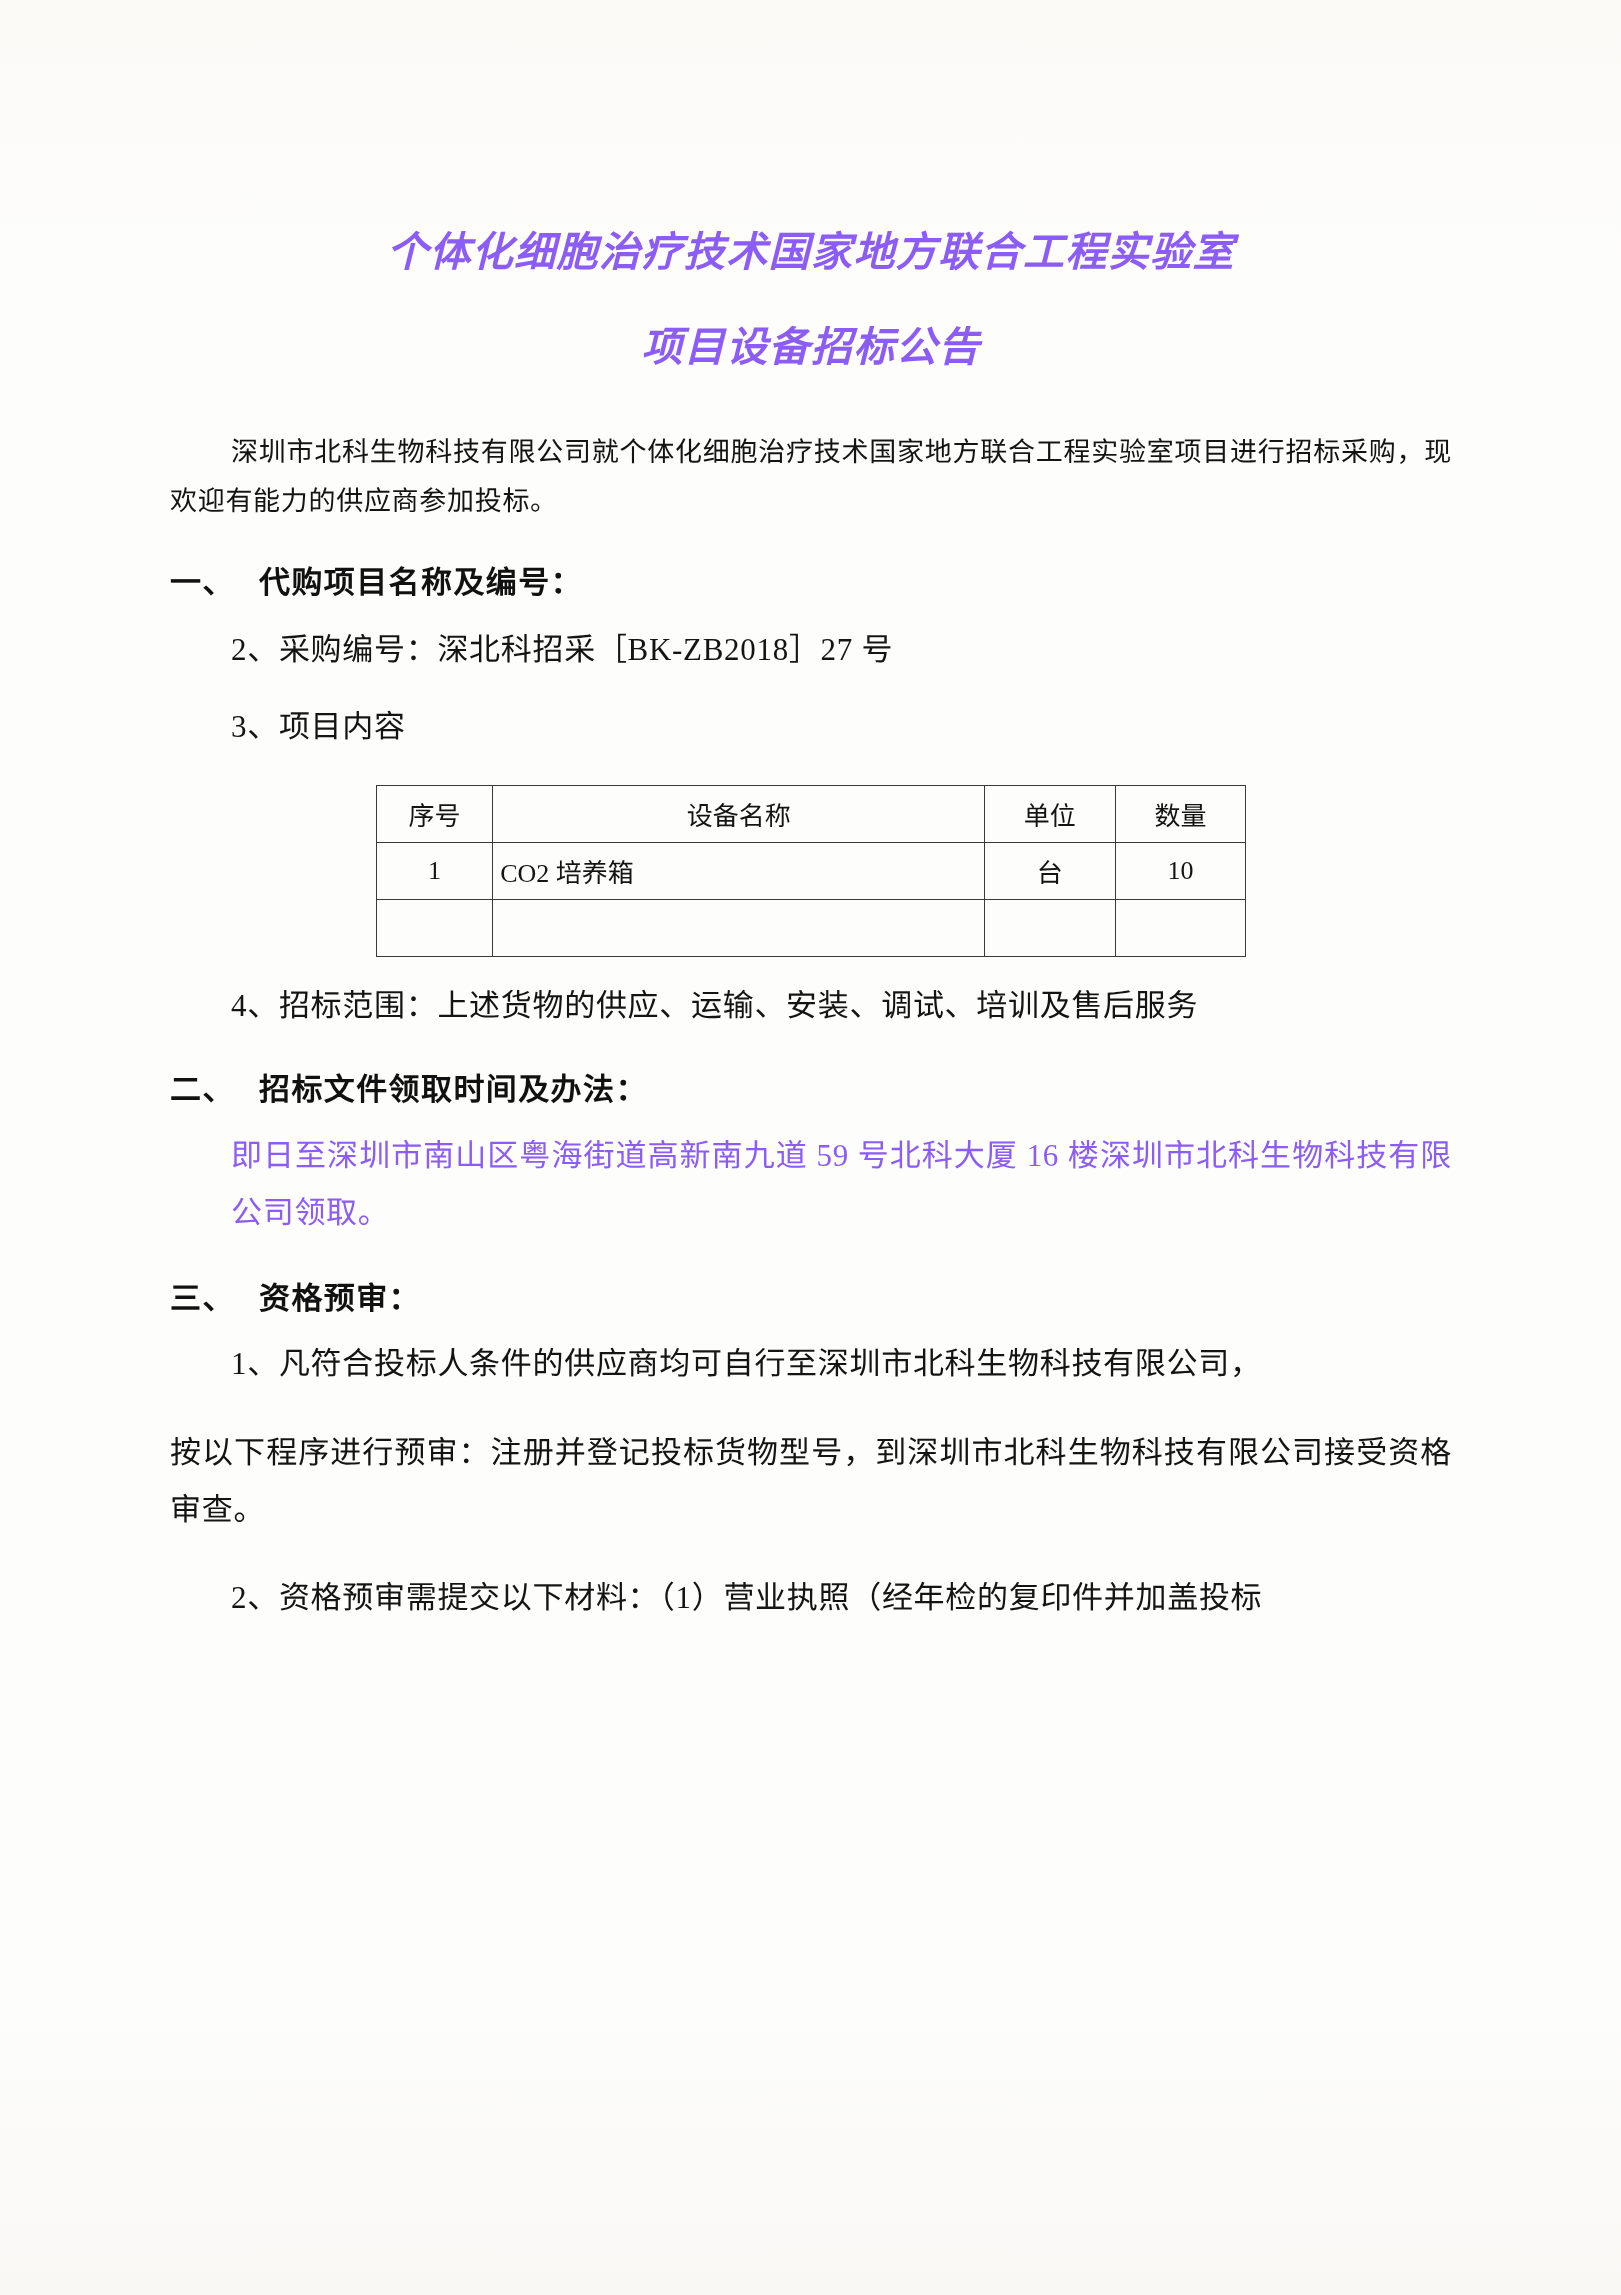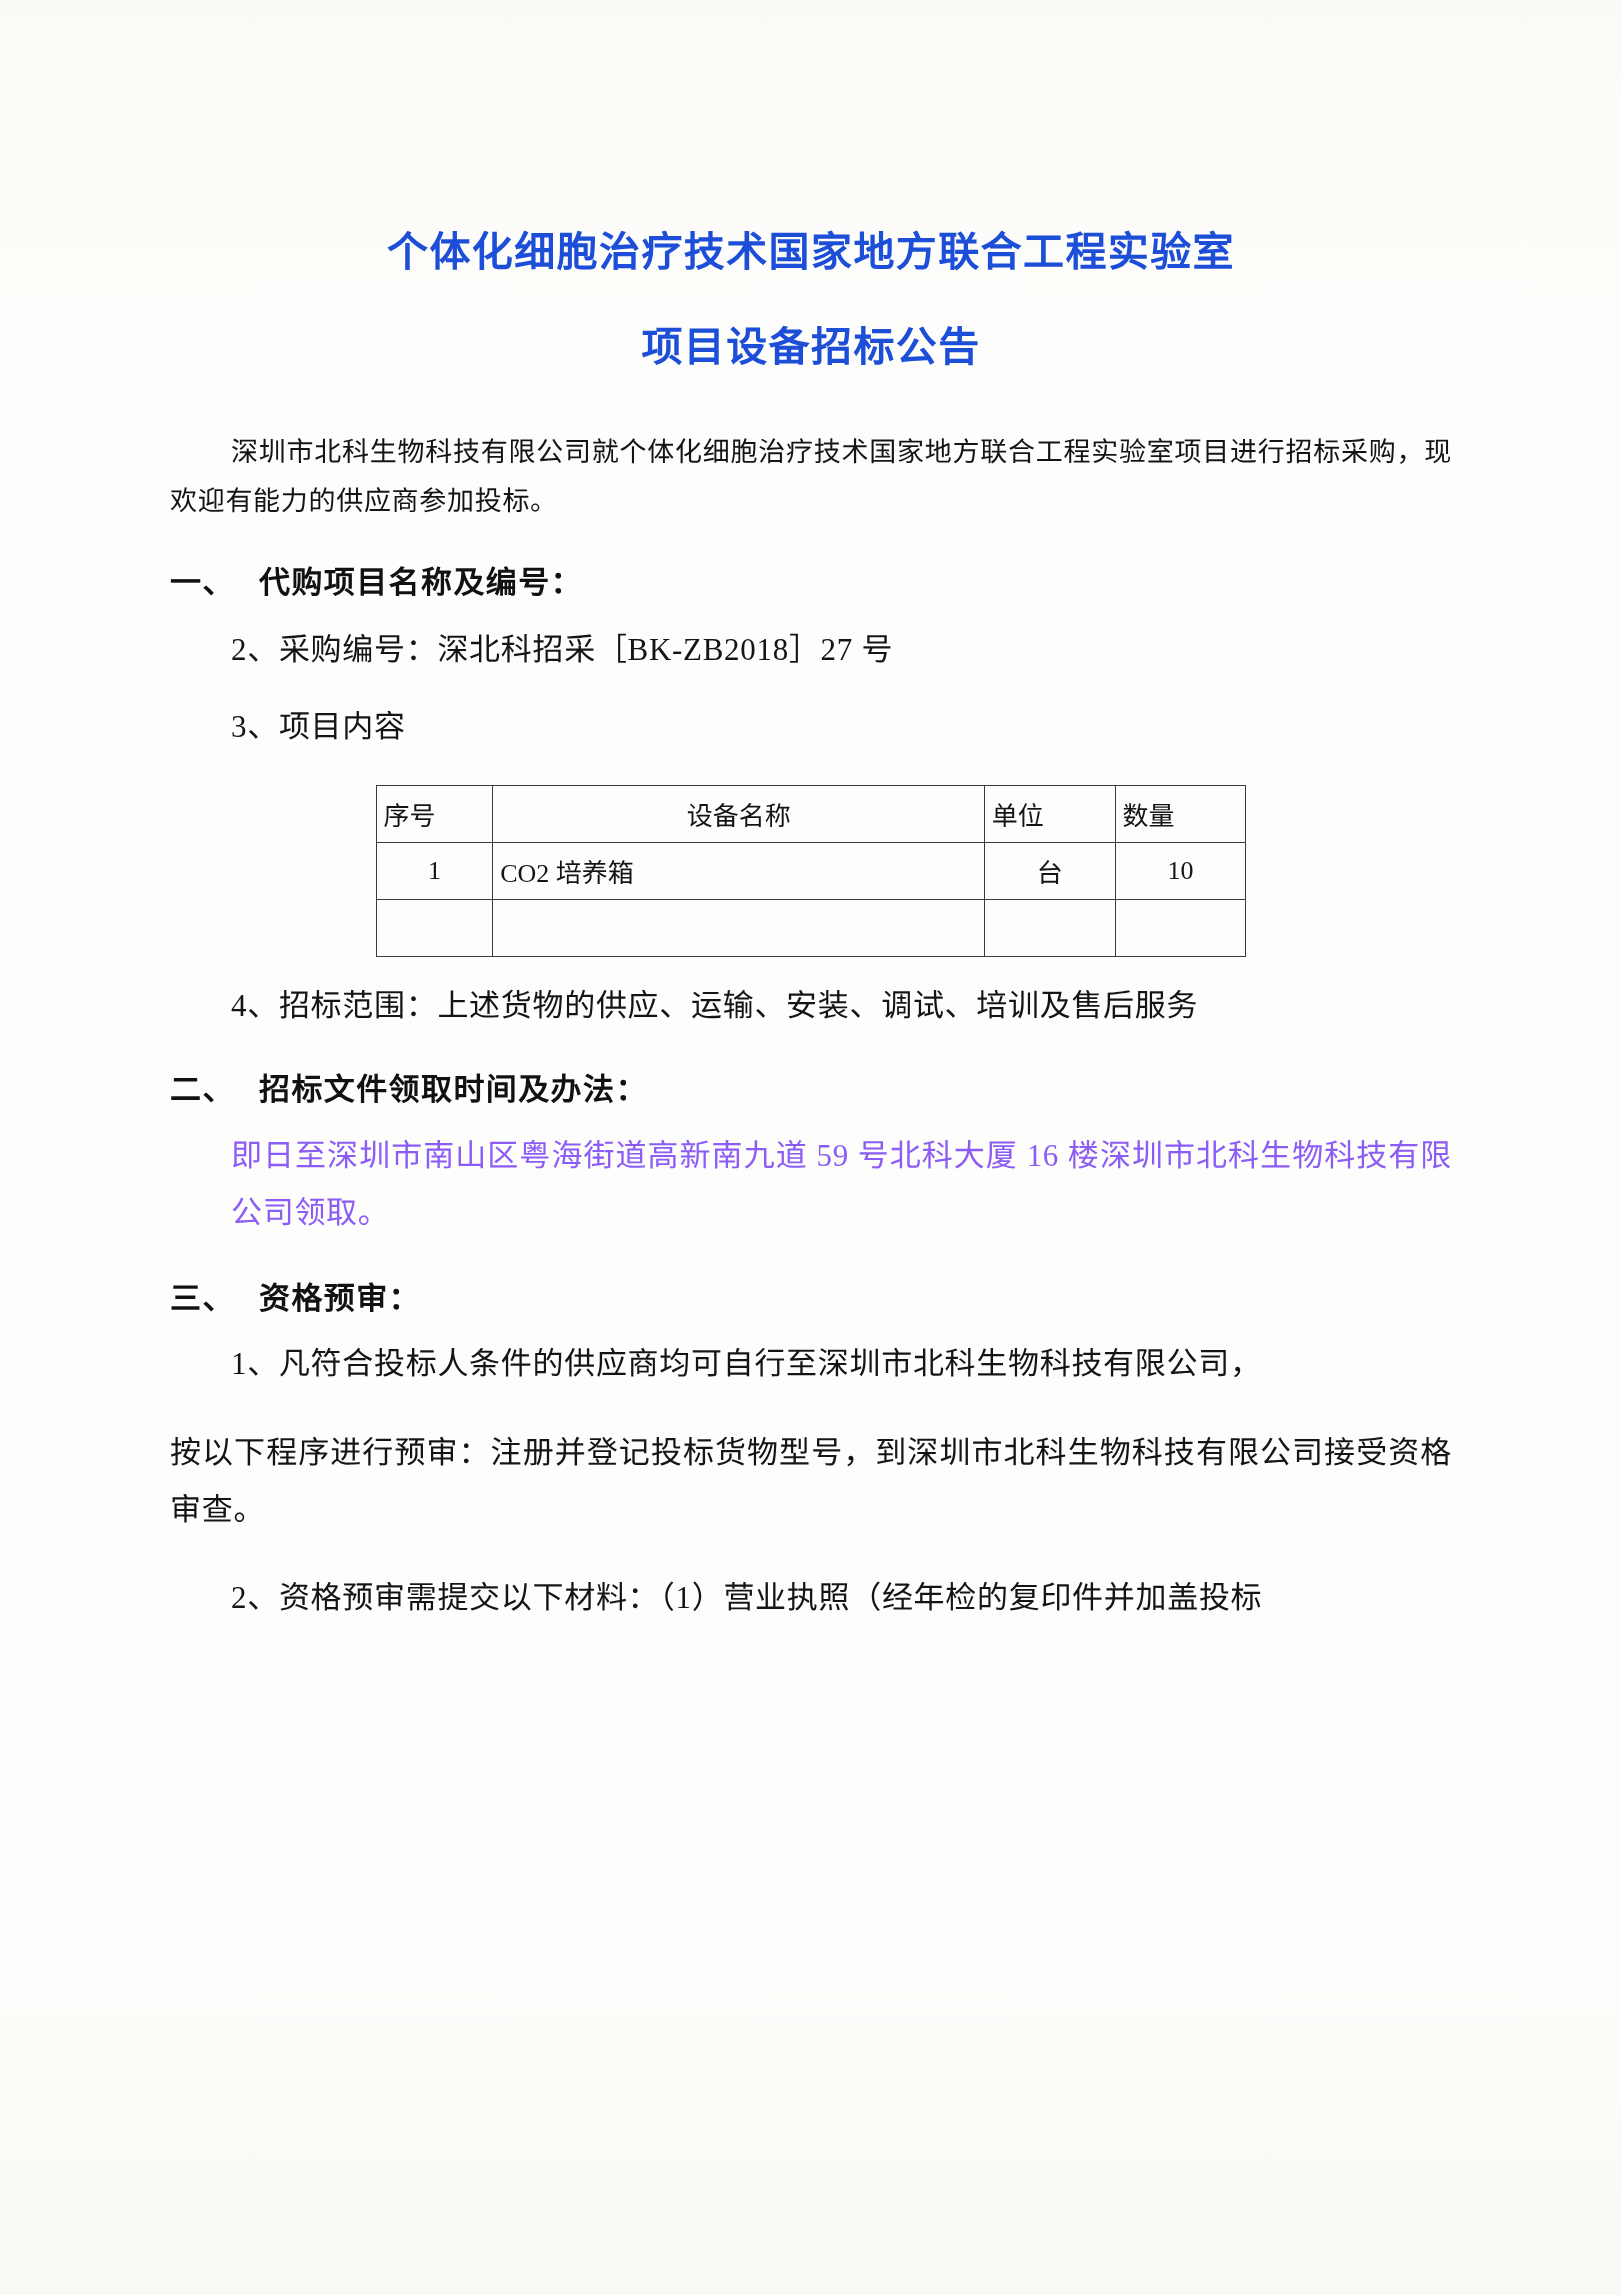--- a/index.html
+++ b/index.html
@@ -32,21 +32,22 @@
     padding: 225px 170px 0 170px;
     box-sizing: border-box;
   }
   .doc-title {
     text-align: center;
     font-family: "Liberation Sans", "DejaVu Sans", sans-serif;
     font-weight: bold;
     font-size: 41px;
     letter-spacing: 1.4px;
     line-height: 1.35;
-    color: #1d4ed8;
+    color: #8b5cf6;
+    font-style: italic;
   }
   .doc-title.second {
     margin-top: 40px;
   }
   .body-para {
     font-size: 27px;
     line-height: 1.82;
     text-indent: 61px;
     margin-top: 52px;
     letter-spacing: 0.7px;
@@ -116,21 +117,21 @@
     color: #141414;
   }
   table.equipment td, table.equipment th {
     border: 1.4px solid #3a3a3a;
     height: 48px;
     padding: 4.1px 6.8px;
     font-weight: normal;
     font-family: "Liberation Serif", "DejaVu Serif", serif;
   }
   table.equipment th {
-    text-align: left;
+    text-align: center;
   }
   .col-no     { width: 102px; text-align: center; }
   .col-name   { width: 477px; margin-left: 39px; }
   .col-name.head { text-align: center; }
   .col-unit   { width: 116px; text-align: center; }
   .col-qty    { width: 116px; text-align: center; }
   td.cell-name { padding-left: 17.7px; text-align: left; }
   .empty-row td { height: 48px; }
 </style>
 </head>

